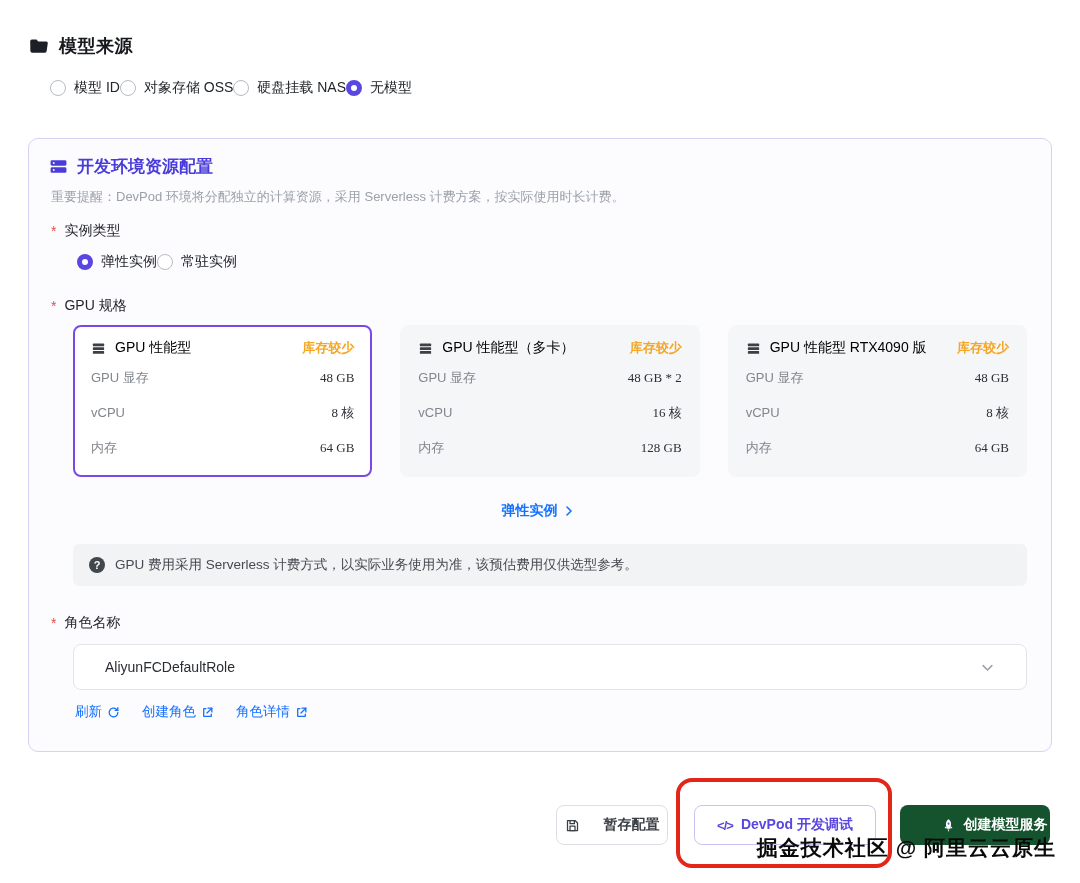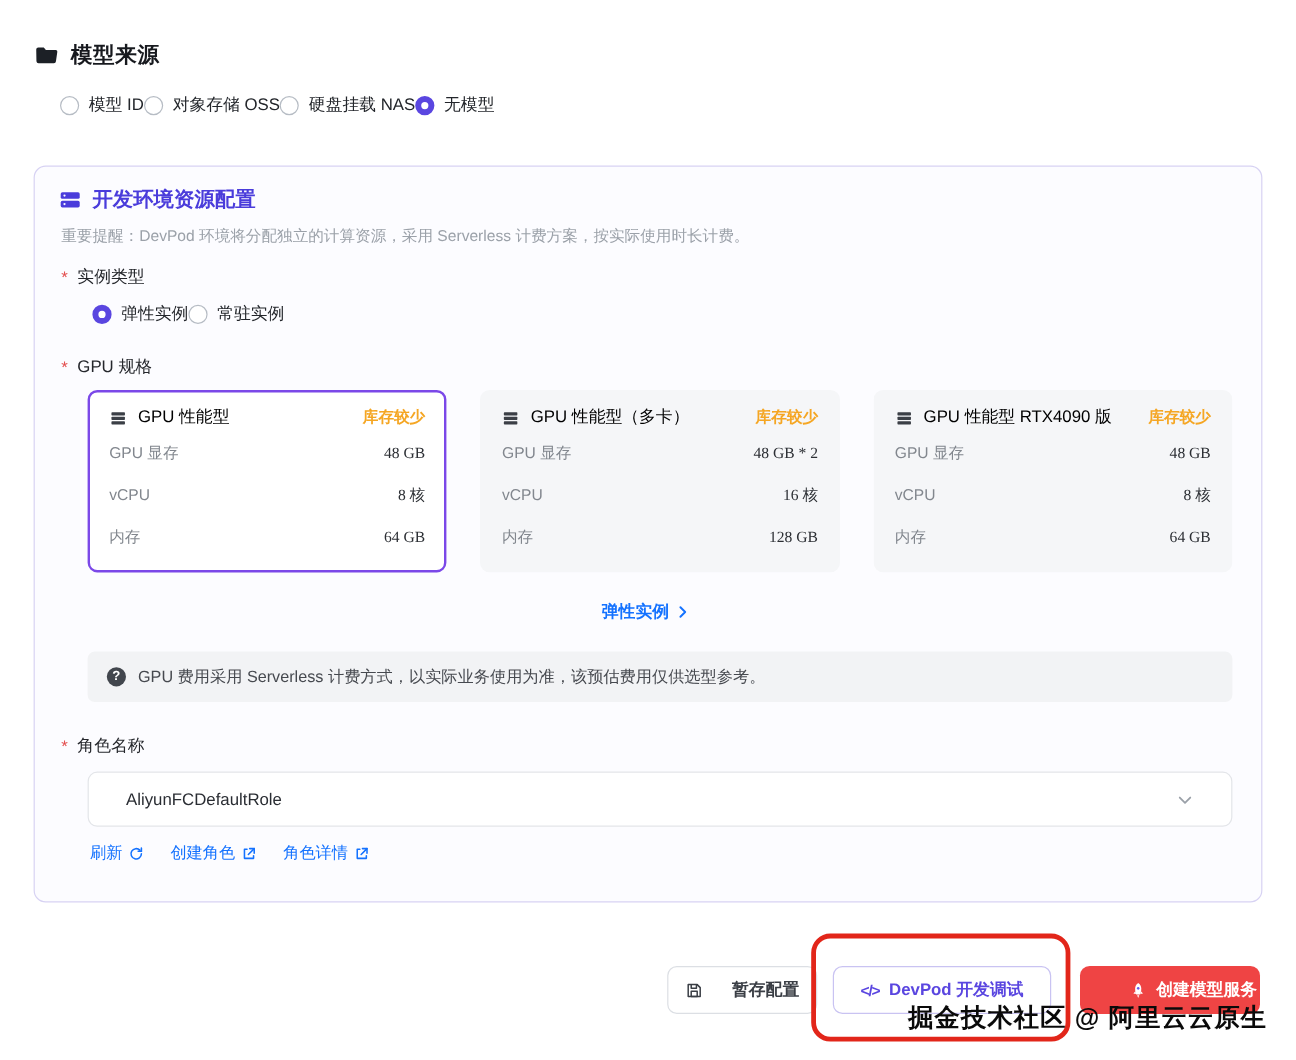--- a/index.html
+++ b/index.html
@@ -65,23 +65,23 @@
     display:flex; align-items:center; justify-content:space-between; padding:0 31px; font-size:14px; color:#2a2d33; cursor:pointer; }
   .chev-d { width:15px; height:15px; display:inline-flex; }
   .role-links { margin:13px 0 0 26px; display:flex; gap:22px; align-items:center; font-size:13.5px; color:#1472ff; }
   .role-link { display:inline-flex; align-items:center; gap:5px; cursor:pointer; color:#1472ff; }
   .lnk-icon { width:13px; height:13px; display:inline-flex; }
 
   
   .btn { position:absolute; top:805px; height:40px; border-radius:8px; border:none;
     display:inline-flex; align-items:center; justify-content:center; gap:8px;
     font-size:14px; font-weight:bold; cursor:pointer; font-family:inherit; }
-  .btn-save { left:556px; width:125px; background:#fff; border:1px solid #dcdfe4; color:#3a3e45;gap:24px; }
+  .btn-save { left:556px; width:112px; background:#fff; border:1px solid #dcdfe4; color:#3a3e45;gap:24px; }
   .btn-devpod { left:694px; width:182px; background:#fff; border:1px solid #c9c3f2; color:#5a46e0; }
-  .btn-create { left:900px; width:150px; background:#ef4444; color:#ffffff;padding-left:38px; }
+  .btn-create { left:900px; width:150px; background:#14532d; color:#ffffff;padding-left:38px; }
   .code-icon { font-weight:bold; font-size:13px; letter-spacing:-1px; }
   .s-icon { width:15px; height:15px; display:inline-flex; }
 
   .red-annotation { position:absolute; left:676px; top:778px; width:216px; height:90px;
     border:4px solid #e2261a; border-radius:16px; pointer-events:none; z-index:5; }
 
   .watermark { position:absolute; top:834px; right:24px; font-size:21px; font-weight:bold;
     color:#0a0a0a; z-index:6; white-space:nowrap; letter-spacing:1px; }
 </style>
 </head>

